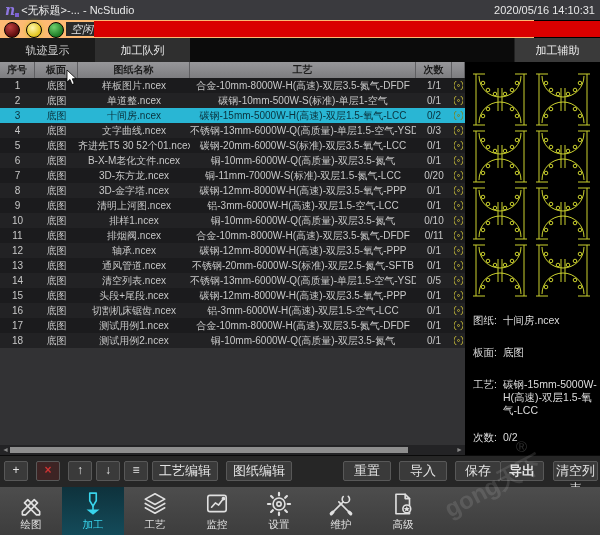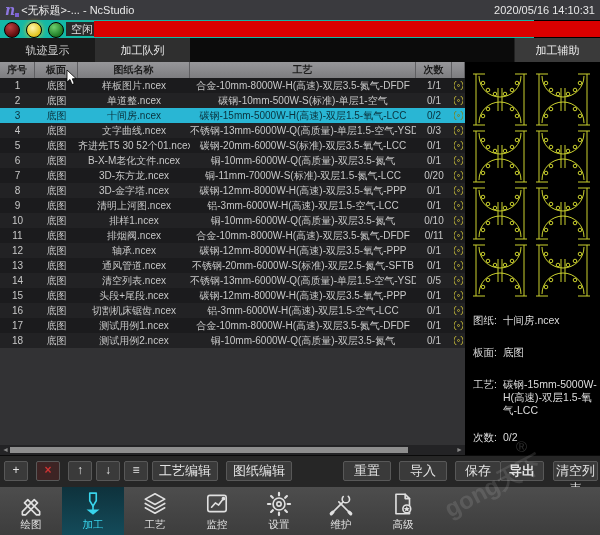--- a/index.html
+++ b/index.html
@@ -8,21 +8,21 @@
     -webkit-font-smoothing:antialiased;}
   
   .titlebar{position:absolute;left:0;top:0;width:600px;height:20px;background:#3a3a3e;
     display:flex;align-items:center;font-size:11px;color:#e8e8e8;}
   .logo{font-family:"DejaVu Serif",serif;font-style:italic;font-weight:bold;color:#8d76e0;
     font-size:14px;margin:0 6px 0 5px;position:relative;}
   .logo::after{content:"";position:absolute;right:-4px;bottom:1px;width:4px;height:4px;background:#7b5fd2;}
   .title-text{flex:1;}
   .title-clock{margin-right:5px;}
   
-  .statusbar{position:absolute;left:0;top:20px;width:534px;height:18px;background:#14b8a6;}
+  .statusbar{position:absolute;left:0;top:20px;width:534px;height:18px;background:#fdba74;font-style:italic;}
   .led{position:absolute;top:2px;width:14px;height:14px;border-radius:50%;border:1px solid #000;}
   .led.red{left:4px;background:radial-gradient(circle at 35% 30%,#c04040,#5d0d0d 70%);}
   .led.yellow{left:26px;background:radial-gradient(circle at 40% 35%,#fff7b0,#e3c622 65%,#9a840d);box-shadow:0 0 5px #d9c32a;}
   .led.green{left:48px;background:radial-gradient(circle at 35% 30%,#6ed06e,#1d7a24 70%);}
   .idle-label{position:absolute;left:66px;top:2px;height:14px;line-height:14px;padding:0 5px;
     background:#2a2a2a;color:#e0e0e0;font-size:11px;}
   .alarm-bar{position:absolute;left:94px;top:1px;width:506px;height:16px;background:#da0000;}
   
   .tabbar{position:absolute;left:0;top:38px;width:600px;height:24px;background:#0b0b0b;}
   .tab{position:absolute;top:0;height:24px;line-height:24px;text-align:center;font-size:11px;color:#cfcfcf;cursor:default;}

